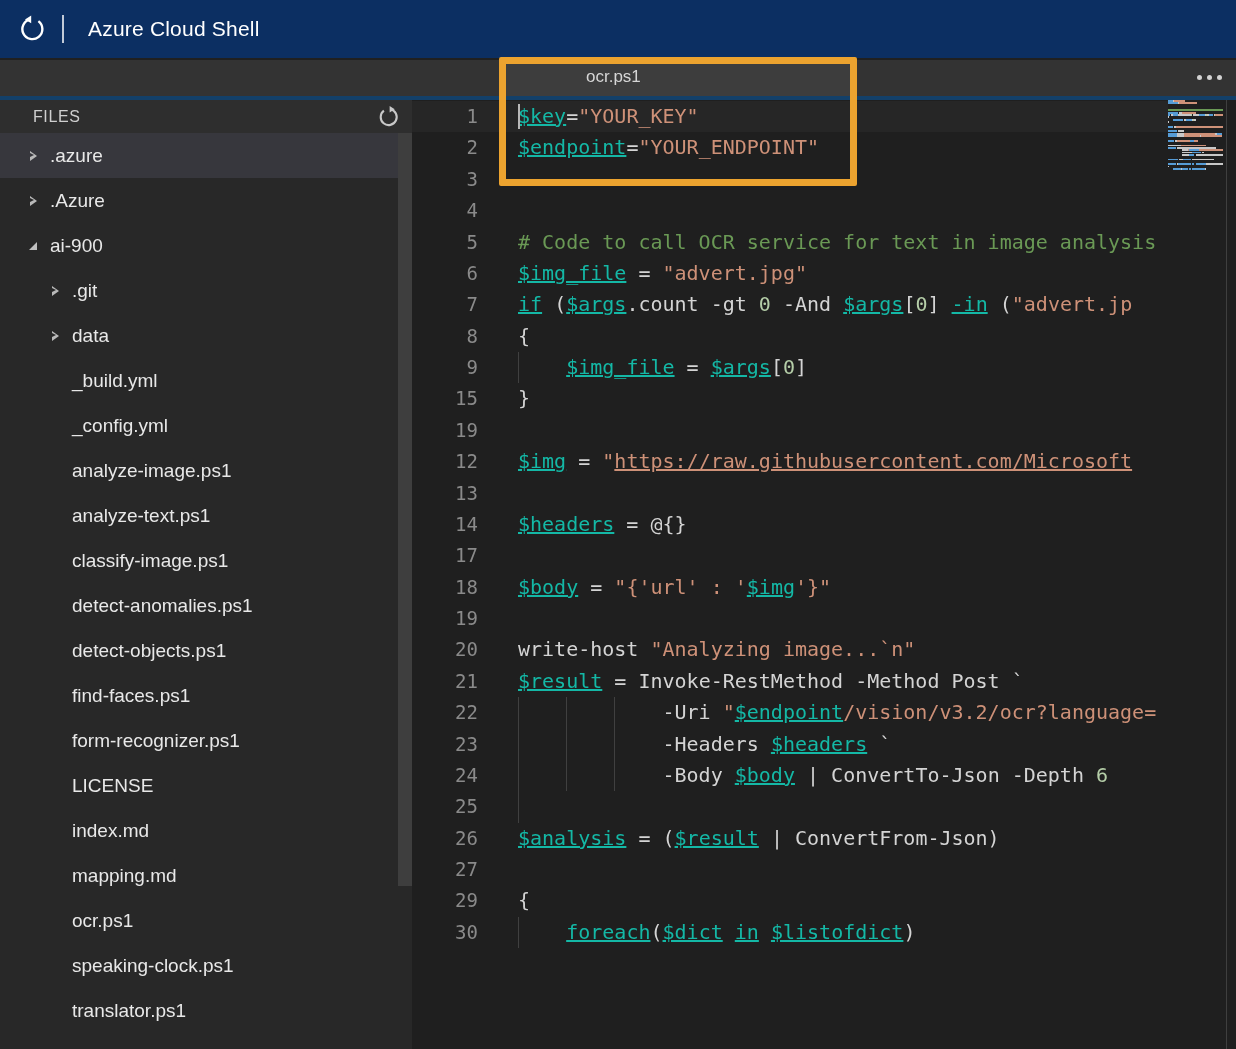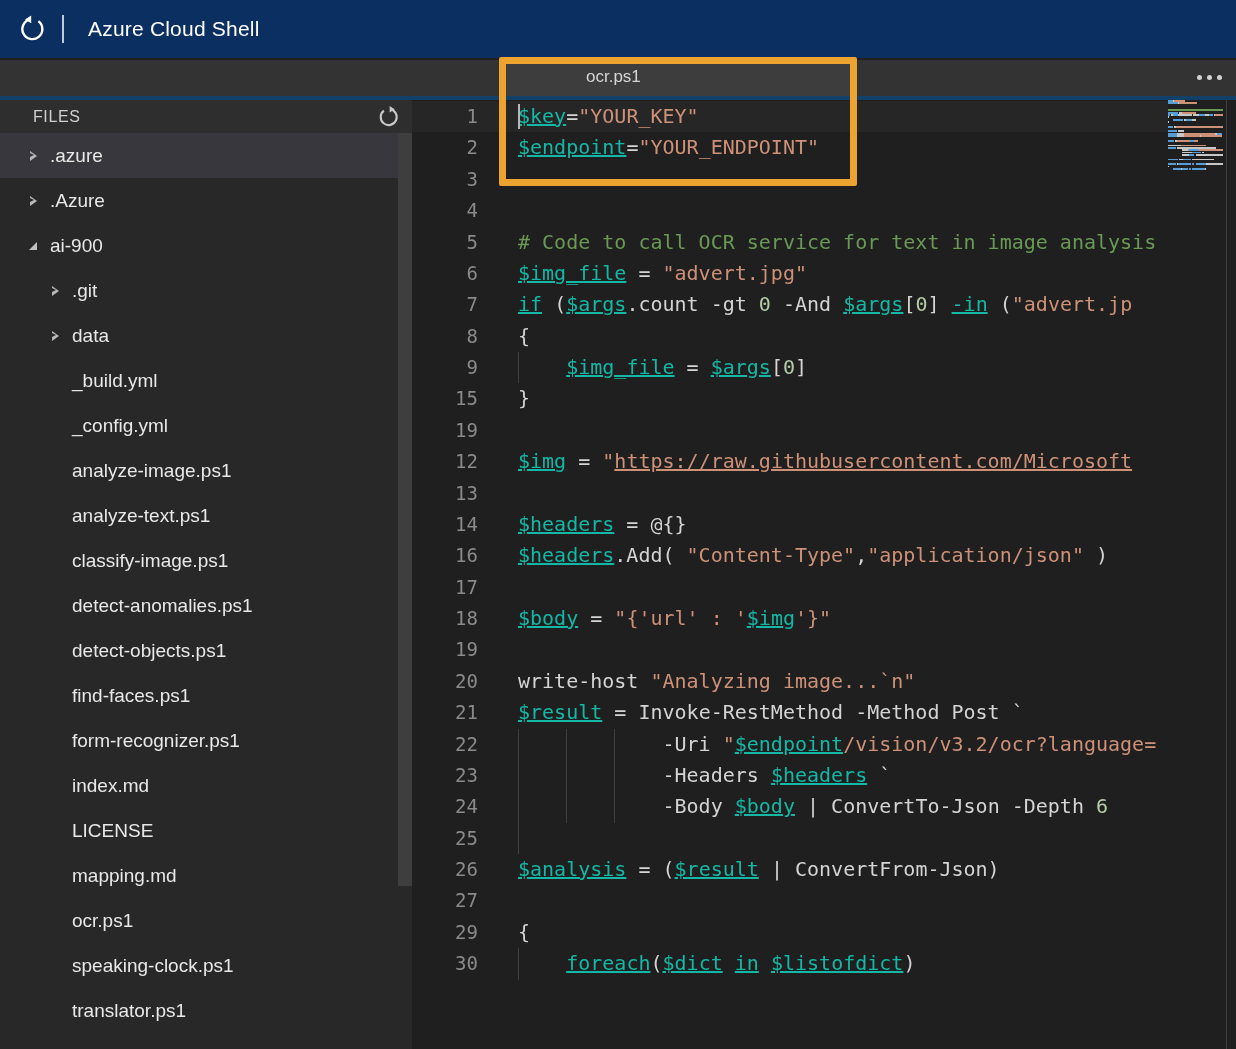--- a/index.html
+++ b/index.html
@@ -173,25 +173,25 @@
       <div class="tree-row">
         <span class="twistie" style="margin-left: 48px;"></span>
         <span class="tree-label">find-faces.ps1</span>
       </div>
       <div class="tree-row">
         <span class="twistie" style="margin-left: 48px;"></span>
         <span class="tree-label">form-recognizer.ps1</span>
       </div>
       <div class="tree-row">
         <span class="twistie" style="margin-left: 48px;"></span>
+        <span class="tree-label">LICENSE</span>
+      </div>
+      <div class="tree-row">
+        <span class="twistie" style="margin-left: 48px;"></span>
         <span class="tree-label">index.md</span>
-      </div>
-      <div class="tree-row">
-        <span class="twistie" style="margin-left: 48px;"></span>
-        <span class="tree-label">LICENSE</span>
       </div>
       <div class="tree-row">
         <span class="twistie" style="margin-left: 48px;"></span>
         <span class="tree-label">mapping.md</span>
       </div>
       <div class="tree-row">
         <span class="twistie" style="margin-left: 48px;"></span>
         <span class="tree-label">ocr.ps1</span>
       </div>
       <div class="tree-row">
@@ -219,21 +219,20 @@
       <div class="cl"><span class="ln">5</span><span class="ct"><span class="tk-c"># Code to call OCR service for text in image analysis</span></span></div>
       <div class="cl"><span class="ln">6</span><span class="ct"><span class="tk-v">$img_file</span><span class="tk-d"> = </span><span class="tk-s">"advert.jpg"</span></span></div>
       <div class="cl"><span class="ln">7</span><span class="ct"><span class="tk-v">if</span><span class="tk-d"> (</span><span class="tk-v">$args</span><span class="tk-d">.count -gt </span><span class="tk-n">0</span><span class="tk-d"> -And </span><span class="tk-v">$args</span><span class="tk-d">[</span><span class="tk-n">0</span><span class="tk-d">] </span><span class="tk-v">-in</span><span class="tk-d"> (</span><span class="tk-s">"advert.jp</span></span></div>
       <div class="cl"><span class="ln">8</span><span class="ct"><span class="tk-d">{</span></span></div>
       <div class="cl"><span class="ln">9</span><span class="ct"><i class="guide" style="left: 0px;"></i><span class="tk-d">    </span><span class="tk-v">$img_file</span><span class="tk-d"> = </span><span class="tk-v">$args</span><span class="tk-d">[</span><span class="tk-n">0</span><span class="tk-d">]</span></span></div>
       <div class="cl"><span class="ln">15</span><span class="ct"><span class="tk-d">}</span></span></div>
       <div class="cl"><span class="ln">19</span><span class="ct"></span></div>
       <div class="cl"><span class="ln">12</span><span class="ct"><span class="tk-v">$img</span><span class="tk-d"> = </span><span class="tk-s">"</span><span class="tk-u">https://raw.githubusercontent.com/Microsoft</span></span></div>
       <div class="cl"><span class="ln">13</span><span class="ct"></span></div>
       <div class="cl"><span class="ln">14</span><span class="ct"><span class="tk-v">$headers</span><span class="tk-d"> = @{}</span></span></div>
-      <div class="cl"><span class="ln">16</span><span class="ct"><span class="tk-v">$headers</span><span class="tk-d">.Add( </span><span class="tk-s">"Content-Type"</span><span class="tk-d">,</span><span class="tk-s">"application/json"</span><span class="tk-d"> )</span></span></div>
       <div class="cl"><span class="ln">17</span><span class="ct"></span></div>
       <div class="cl"><span class="ln">18</span><span class="ct"><span class="tk-v">$body</span><span class="tk-d"> = </span><span class="tk-s">"{'url' : '</span><span class="tk-v">$img</span><span class="tk-s">'}"</span></span></div>
       <div class="cl"><span class="ln">19</span><span class="ct"></span></div>
       <div class="cl"><span class="ln">20</span><span class="ct"><span class="tk-d">write-host </span><span class="tk-s">"Analyzing image...`n"</span></span></div>
       <div class="cl"><span class="ln">21</span><span class="ct"><span class="tk-v">$result</span><span class="tk-d"> = Invoke-RestMethod -Method Post `</span></span></div>
       <div class="cl"><span class="ln">22</span><span class="ct"><i class="guide" style="left: 0px;"></i><i class="guide" style="left: 48.16px;"></i><i class="guide" style="left: 96.32px;"></i><span class="tk-d">            -Uri </span><span class="tk-s">"</span><span class="tk-v">$endpoint</span><span class="tk-s">/vision/v3.2/ocr?language=</span></span></div>
       <div class="cl"><span class="ln">23</span><span class="ct"><i class="guide" style="left: 0px;"></i><i class="guide" style="left: 48.16px;"></i><i class="guide" style="left: 96.32px;"></i><span class="tk-d">            -Headers </span><span class="tk-v">$headers</span><span class="tk-d"> `</span></span></div>
       <div class="cl"><span class="ln">24</span><span class="ct"><i class="guide" style="left: 0px;"></i><i class="guide" style="left: 48.16px;"></i><i class="guide" style="left: 96.32px;"></i><span class="tk-d">            -Body </span><span class="tk-v">$body</span><span class="tk-d"> | ConvertTo-Json -Depth </span><span class="tk-n">6</span></span></div>
       <div class="cl"><span class="ln">25</span><span class="ct"><i class="guide" style="left: 0px;"></i></span></div>
       <div class="cl"><span class="ln">26</span><span class="ct"><span class="tk-v">$analysis</span><span class="tk-d"> = (</span><span class="tk-v">$result</span><span class="tk-d"> | ConvertFrom-Json)</span></span></div>

